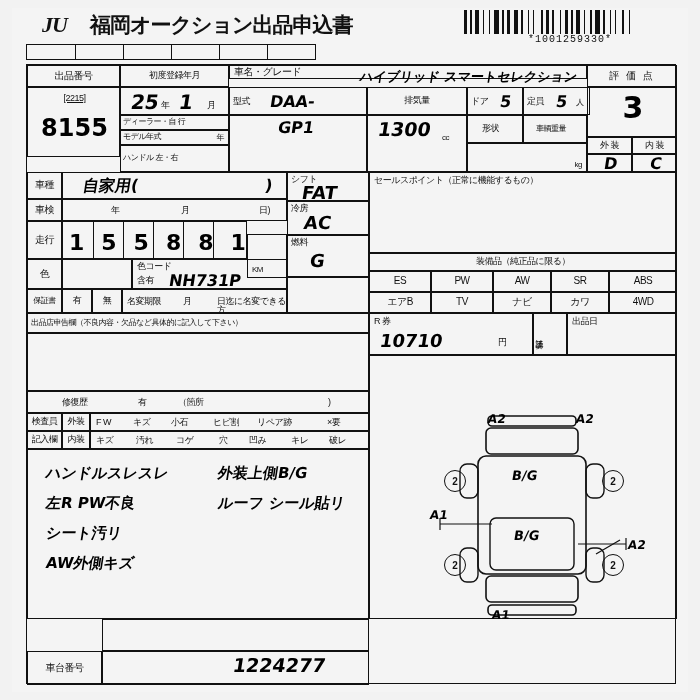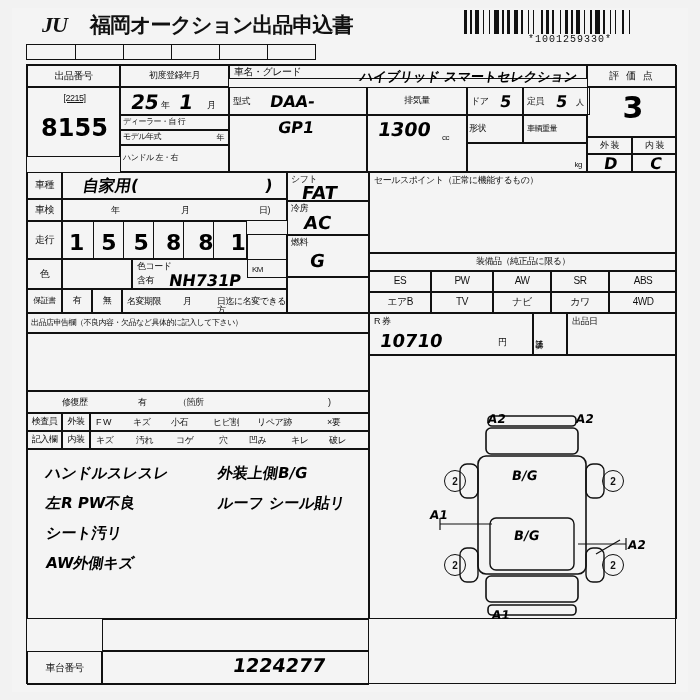--- a/index.html
+++ b/index.html
@@ -170,24 +170,24 @@
     <div class="cell" style="left:440px;top:22px;width:56px;height:28px">
       <div class="abs lbl9" style="left:3px;top:9px">ドア</div>
       <div class="abs hand hmid" style="left:32px;top:4px"><span class="hw">5</span></div>
     </div>
     <div class="cell" style="left:496px;top:22px;width:67px;height:28px">
       <div class="abs lbl9" style="left:3px;top:9px">定員</div>
       <div class="abs hand hmid" style="left:32px;top:4px"><span class="hw">5</span></div>
       <div class="abs lbl8" style="left:52px;top:11px">人</div>
     </div>
     <div class="cell" style="left:440px;top:50px;width:56px;height:28px">
-      <div class="lbl9 lft" style="height:100%;padding-left:1px">形状</div>
+      <div class="lbl9 lft" style="height:100%;padding-left:14px">形状</div>
     </div>
     <div class="cell" style="left:496px;top:50px;width:64px;height:28px">
-      <div class="lbl8 lft" style="height:100%;padding-left:3px">車輌重量</div>
+      <div class="lbl8 lft" style="height:100%;padding-left:12px">車輌重量</div>
     </div>
     <div class="cell" style="left:440px;top:78px;width:120px;height:29px">
       <div class="abs lbl8" style="right:4px;bottom:2px">kg</div>
     </div>
 
     <div class="cell" style="left:560px;top:22px;width:90px;height:50px">
       <div class="abs hand" style="left:0;top:2px;width:90px;text-align:center;font-size:30px">3</div>
     </div>
     <div class="cell" style="left:560px;top:72px;width:45px;height:17px">
       <div class="lbl9 ctr" style="height:100%">外 装</div>

